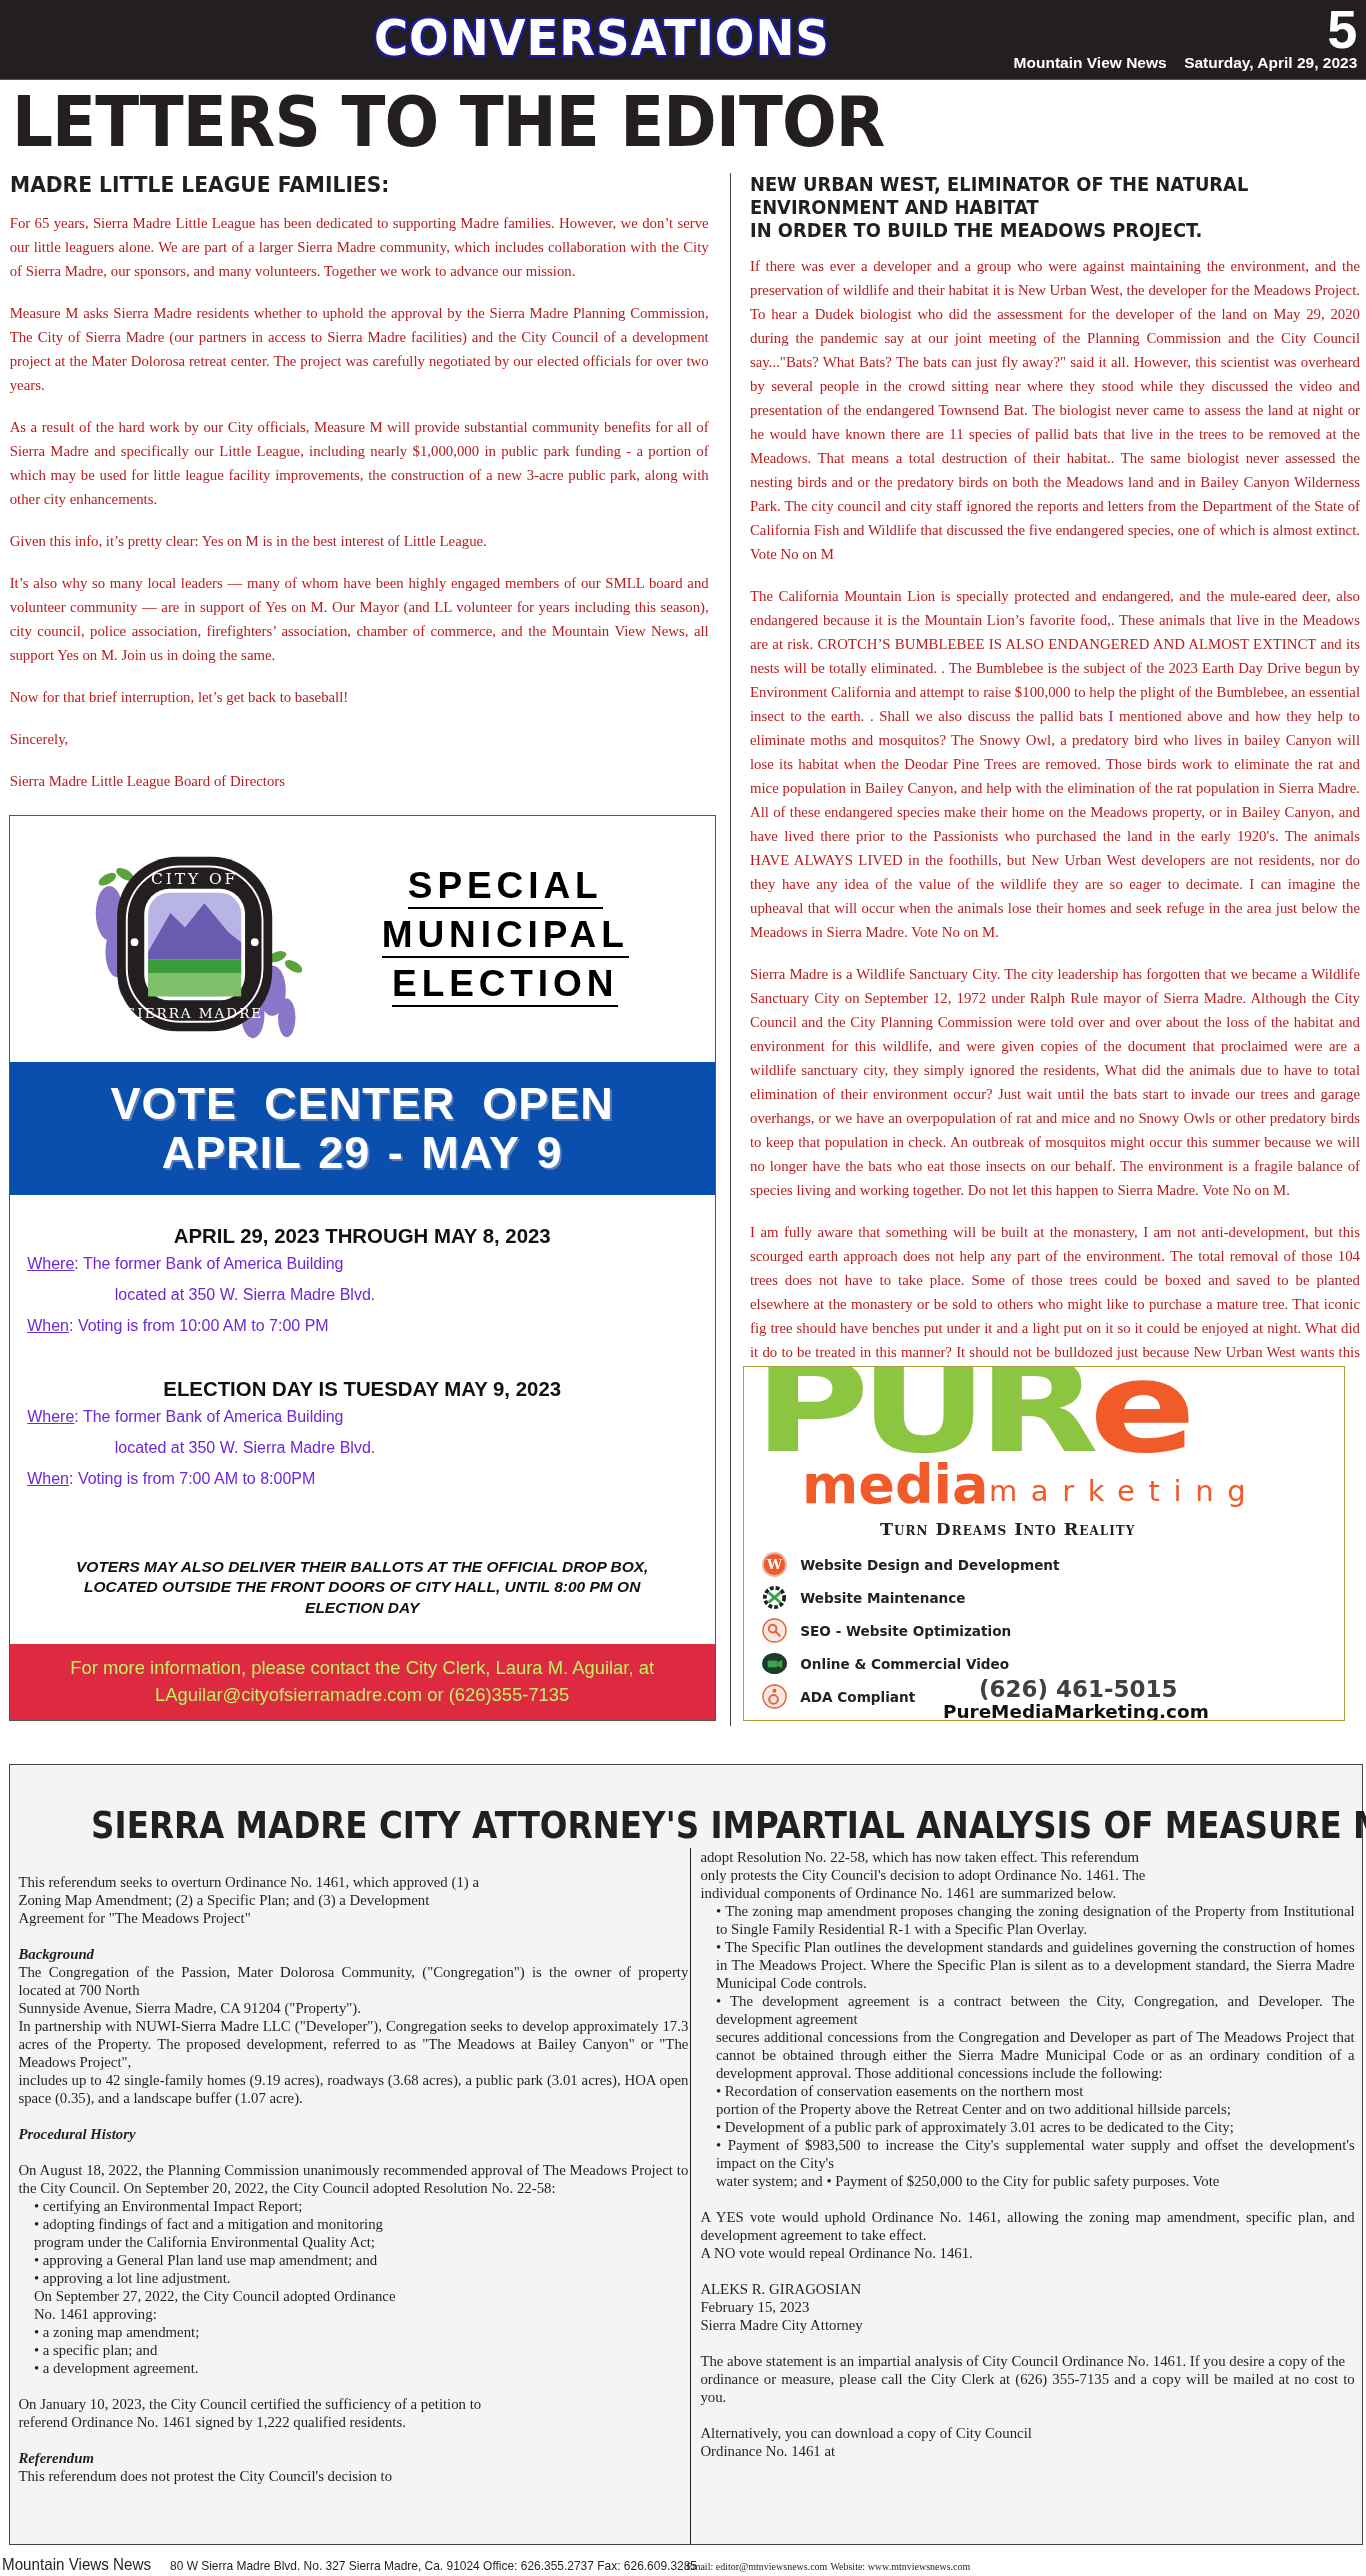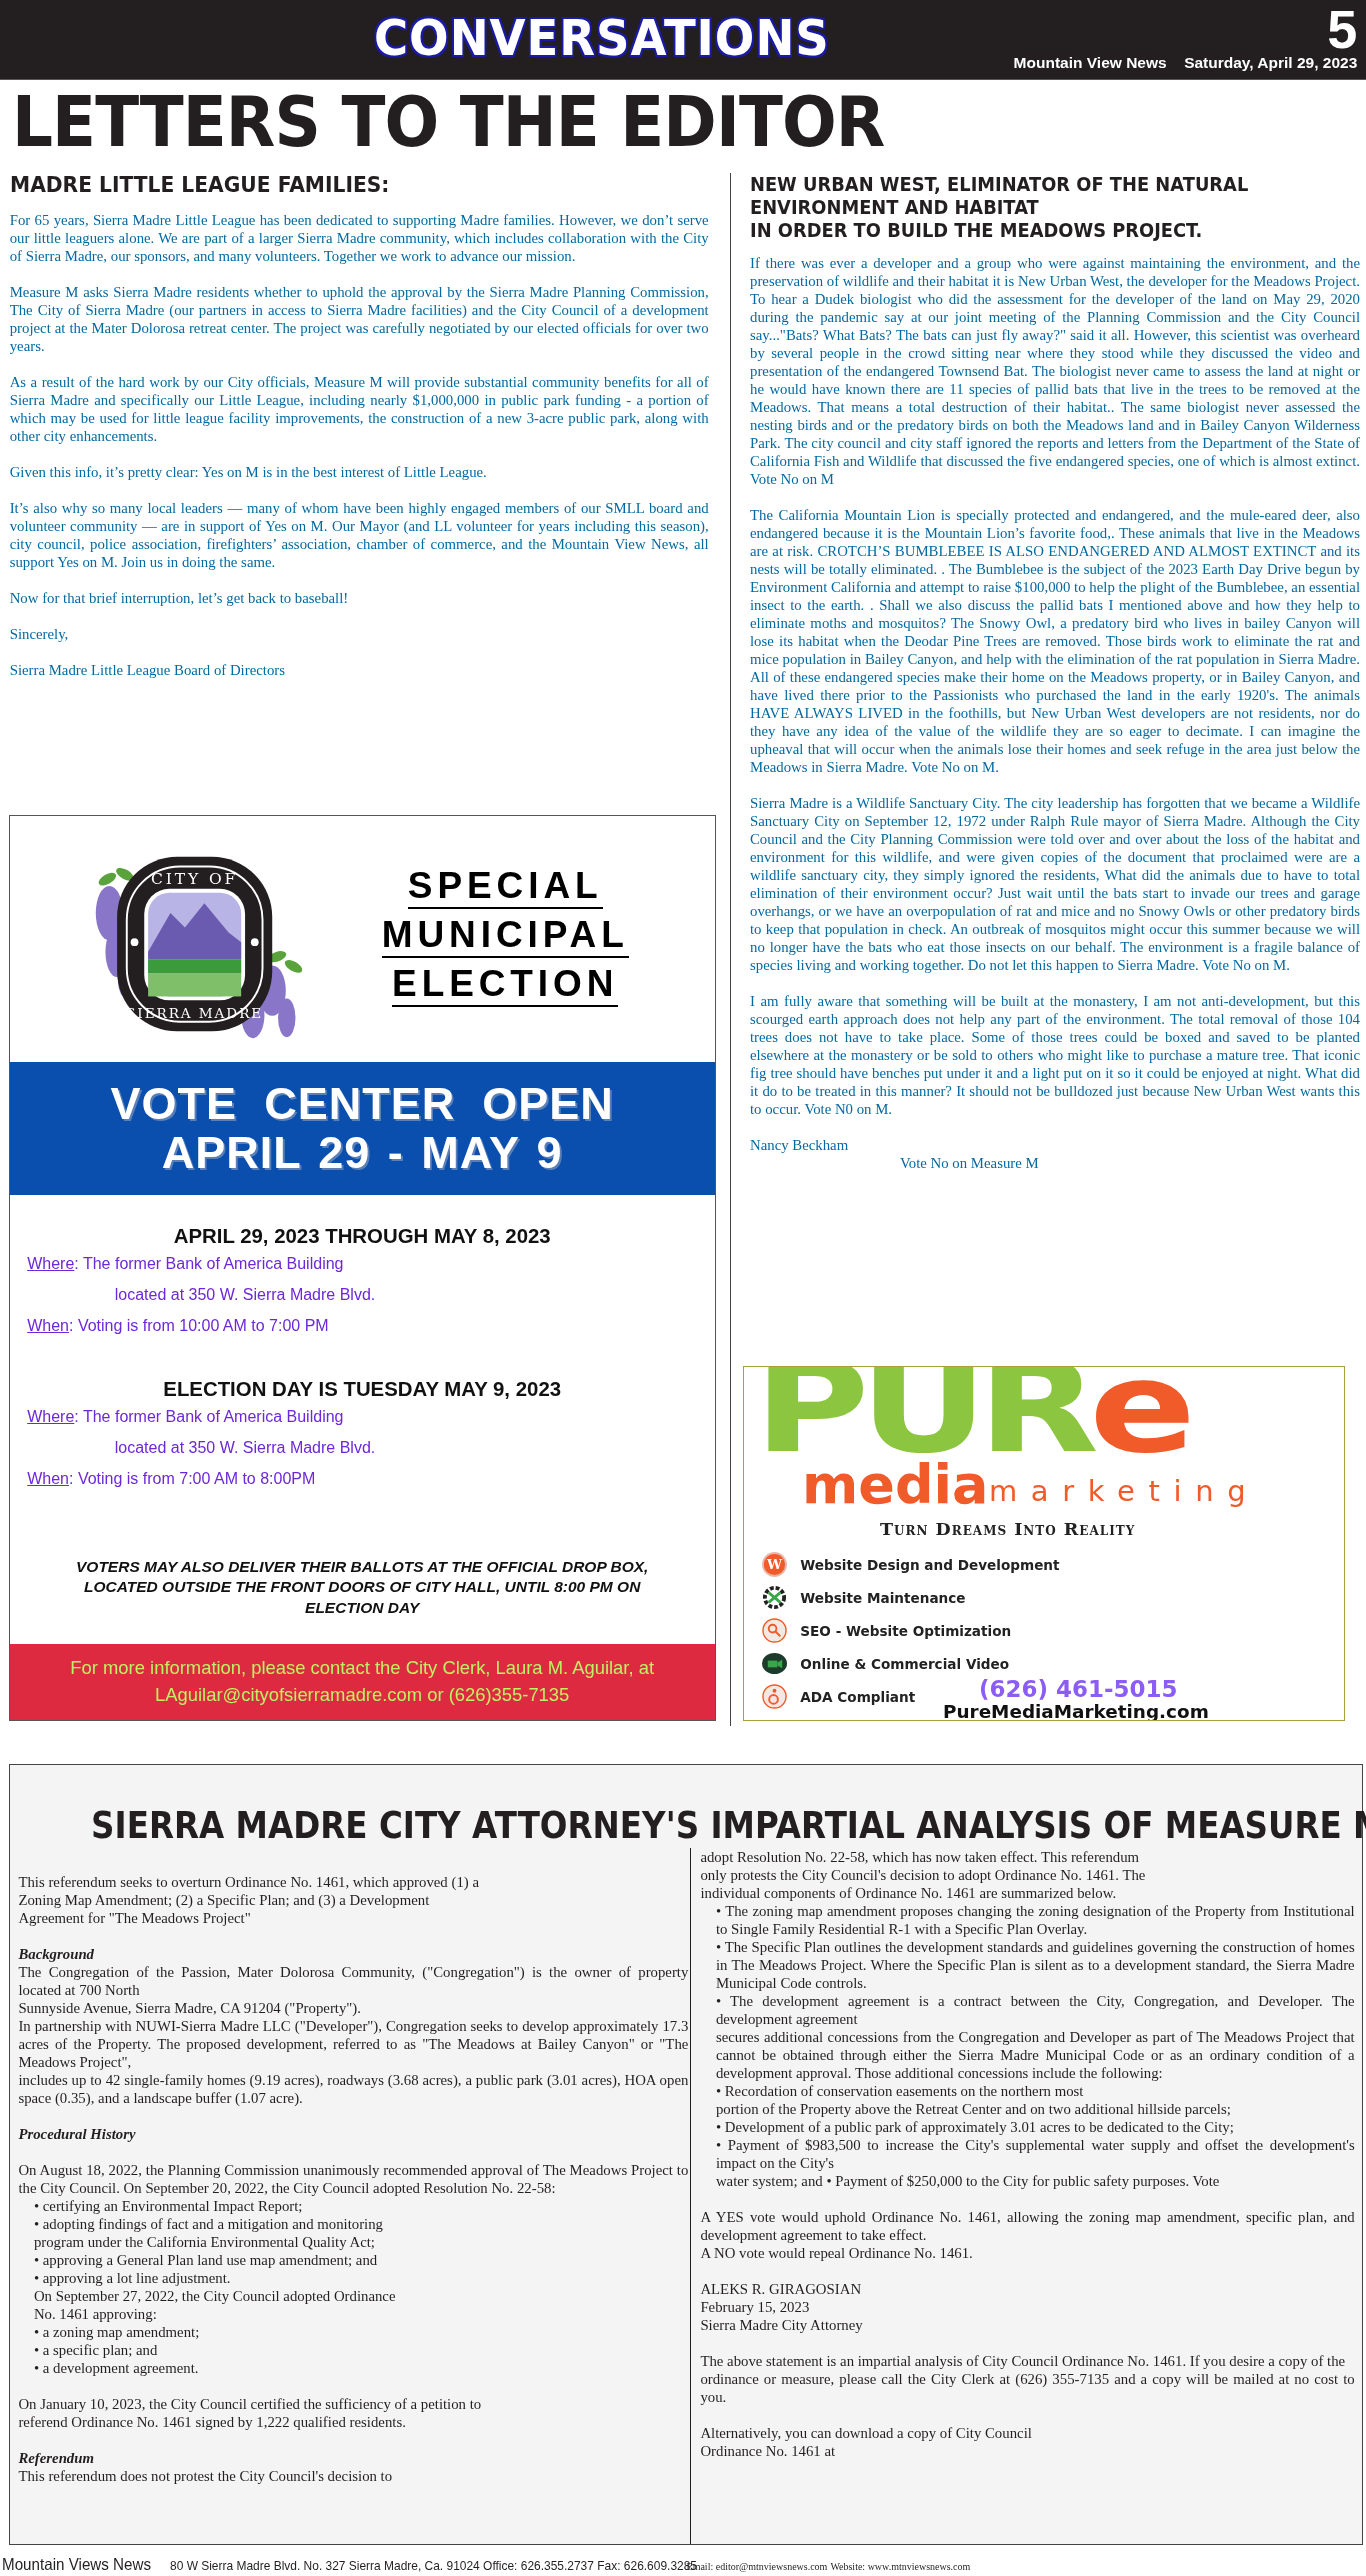--- a/index.html
+++ b/index.html
@@ -15,21 +15,21 @@
 
   .main-title { position: absolute; left: 11.6px; top: 83px; font-family: "DejaVu Sans", sans-serif; font-weight: bold; font-size: 70px; line-height: 78px; color: #231f20; letter-spacing: -1px; transform: scaleX(0.92); transform-origin: left top; }
 
   
   .col-left { position: absolute; left: 9.7px; top: 173px; width: 699px; }
   .col-right { position: absolute; left: 750px; top: 173px; width: 610px; }
   .col-divider { position: absolute; left: 730px; top: 173px; width: 1px; height: 1553px; background: #444; }
 
   .letter-head { font-family: "DejaVu Sans", sans-serif; font-weight: bold; font-size: 22px; line-height: 24px; color: #231f20; transform: scaleX(0.92); transform-origin: left top; white-space: pre-line; }
   .letter-head.right { font-size: 19.4px; line-height: 23px; width: 660px; }
-  .body-text { font-size: 14.8px; line-height: 18px; text-align: justify; color: #0369a1; }
+  .body-text { font-size: 14.8px; line-height: 24px; text-align: justify; color: #b91c1c; }
   .body-text p { margin-top: 18px; }
   .col-left .body-text { margin-top: 13.6px; }
   .col-right .body-text { margin-top: 11.6px; }
   .signoff-center { padding-left: 150px; }
 
   
   .election-ad { position: absolute; left: 8.7px; top: 815px; width: 707px; height: 906px; border: 1.5px solid #555; background: #fff; font-family: "Liberation Sans", sans-serif; }
   .ad-top { position: relative; height: 246px; }
   .seal { position: absolute; left: 78px; top: 29px; width: 223px; height: 204px; }
   .special-title { position: absolute; left: 340px; top: 47px; width: 311px; text-align: center; font-weight: bold; font-size: 37px; letter-spacing: 4.9px; line-height: 45px; color: #000; }
@@ -49,21 +49,21 @@
   .pure-ad { position: absolute; left: 743px; top: 1366px; width: 602px; height: 355px; border: 1.9px solid #a7a138; background: #fff; overflow: hidden; font-family: "DejaVu Sans", sans-serif; }
   .pure-logo { position: absolute; left: 9.7px; top: -27px; font-weight: bold; font-size: 126px; letter-spacing: -7.8px; line-height: 136px; transform: scaleX(1.25); transform-origin: left top; }
   .pure-logo .green { color: #8cc540; }
   .pure-logo .orange { color: #f15a29; }
   .pure-media { position: absolute; left: 58px; top: 89px; font-weight: bold; font-size: 54px; color: #f15a29; line-height: 58px; }
   .pure-marketing { position: absolute; left: 245px; top: 107px; font-size: 29px; color: #f15a29; letter-spacing: 13.6px; white-space: nowrap; }
   .pure-tagline { position: absolute; left: 136px; top: 152px; font-family: "DejaVu Serif", serif; font-weight: bold; font-size: 17.5px; font-variant: small-caps; letter-spacing: 1px; color: #222; }
   .services { position: absolute; left: 13.6px; top: 181px; width: 311px; }
   .service { display: flex; align-items: center; height: 33px; font-weight: bold; font-size: 13.6px; color: #222; }
   .service .svc-icon { width: 33px; height: 27px; display: flex; align-items: center; justify-content: center; margin-right: 9.7px; }
-  .pure-phone { position: absolute; left: 235px; top: 309px; font-weight: bold; font-size: 23px; color: #8b5cf6; white-space: nowrap; }
+  .pure-phone { position: absolute; left: 235px; top: 309px; font-weight: bold; font-size: 23px; color: #404040; white-space: nowrap; }
   .pure-web { position: absolute; left: 199px; top: 335px; font-weight: bold; font-size: 18.4px; color: #111; white-space: nowrap; line-height: 19.4px; }
 
   
   .analysis-box { position: absolute; left: 8.7px; top: 1764px; width: 1354px; height: 781px; background: #f4f4f4; border: 1.9px solid #444; }
   .analysis-title { position: absolute; left: 0; top: 39px; width: 100%; text-align: center; font-family: "DejaVu Sans", sans-serif; font-weight: bold; font-size: 37px; color: #231f20; letter-spacing: 0; transform: scaleX(0.88); transform-origin: center top; white-space: nowrap; }
   .analysis-left { position: absolute; left: 8.7px; top: 108px; width: 670px; font-size: 14.8px; line-height: 18px; text-align: justify; color: #231f20; }
   .analysis-right { position: absolute; left: 680px; top: 83px; width: 665px; font-size: 14.8px; line-height: 18px; text-align: justify; color: #231f20; border-left: 1.5px solid #231f20; padding-left: 9.7px; height: 696px; }
   .analysis-left .narrow, .analysis-right .narrow { width: 466px; text-align: left; }
   .sub-head { font-style: italic; font-weight: bold; }
   .blk { margin-top: 18px; }

